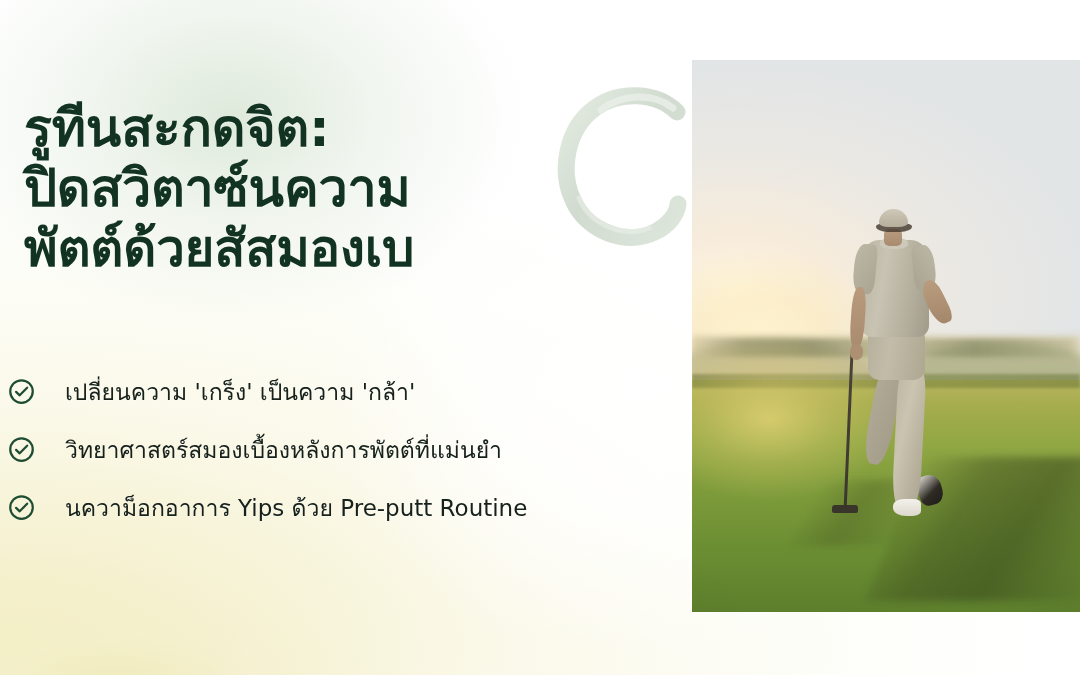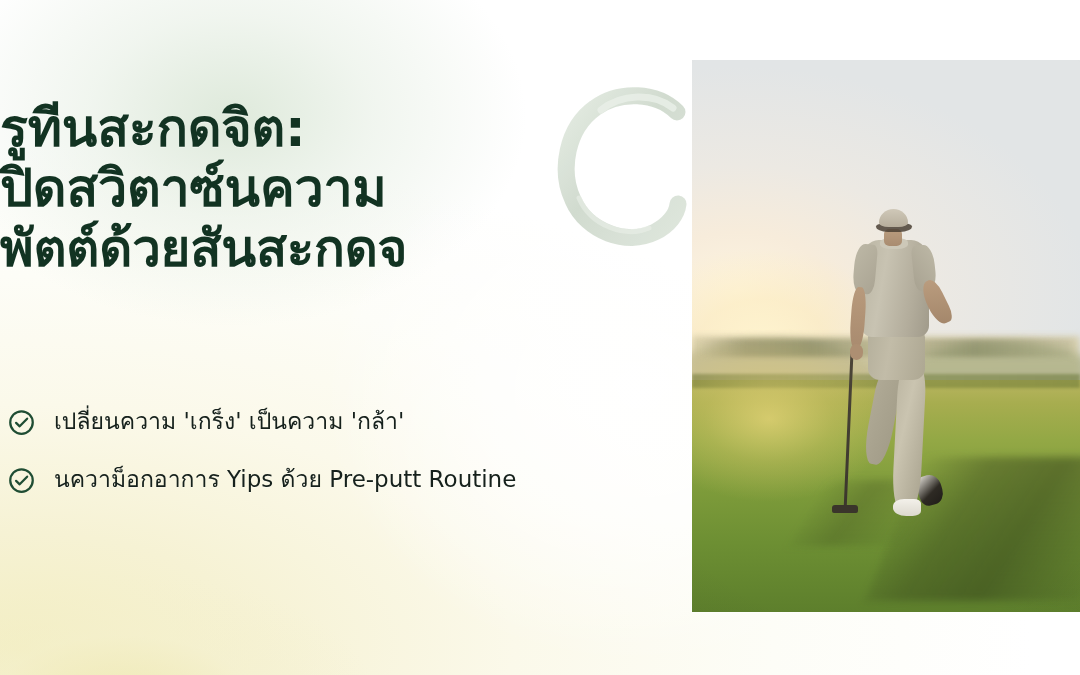--- a/index.html
+++ b/index.html
@@ -56,21 +56,21 @@
     top: 86px;
     width: 160px;
     height: 168px;
     opacity: 0.95;
     pointer-events: none;
   }
 
   
   .headline {
     position: absolute;
-    left: 0;
+    left: 24px;
     top: 98px;
     width: 660px;
     color: #123322;
     font-weight: 700;
     font-size: 52px;
     line-height: 1.16;
     letter-spacing: -0.2px;
     text-shadow: 0 1px 0 rgba(255,255,255,0.45);
   }
   .headline .hl-line { display: block; white-space: nowrap; }
@@ -78,22 +78,22 @@
 
   
   .bullets {
     position: absolute;
     left: 8px;
     top: 378px;
     width: 648px;
   }
   .bullet-row {
     display: flex;
-    align-items: flex-end;
-    gap: 19px;
+    align-items: flex-start;
+    gap: 30px;
     height: 58px;
   }
   .check-icon {
     flex: 0 0 auto;
     width: 27px;
     height: 27px;
     display: block;
   }
   .bullet-text {
     color: #16211c;
@@ -382,33 +382,40 @@
       </linearGradient>
     </defs>
     <path d="M132 26 C112 6, 74 4, 50 22 C22 42, 14 84, 28 114 C42 146, 82 160, 110 146 C124 139, 132 128, 133 118" fill="none" stroke="url(#ensoGrad)" stroke-width="17" stroke-linecap="round"></path>
     <path d="M128 22 C108 6, 76 8, 56 24" fill="none" stroke="#e8eee6" stroke-width="7" stroke-linecap="round" opacity="0.85"></path>
     <path d="M34 112 C46 140, 80 152, 104 142" fill="none" stroke="#e9efe7" stroke-width="5" stroke-linecap="round" opacity="0.6"></path>
   </svg>
 
   <div class="headline">
     <span class="hl-line hl-1">รูทีนสะกดจิต:</span>
     <span class="hl-line hl-2">ปิดสวิตาซ์นความ</span>
-    <span class="hl-line hl-3">พัตต์ด้วยสันสะกดจ</span>
+    <span class="hl-line hl-3">พัตต์ด้วยสัสมองเบ</span>
   </div>
 
   <div class="bullets">
 
     <div class="bullet-row">
       <svg class="check-icon" viewBox="0 0 24 24" aria-hidden="true">
         <circle cx="12" cy="12" r="10" fill="none" stroke="#1f4d33" stroke-width="2"></circle>
         <path d="M7.2 12.3 L10.4 15.4 L17 8.6" fill="none" stroke="#1f4d33" stroke-width="2" stroke-linecap="round" stroke-linejoin="round"></path>
       </svg>
       <span class="bullet-text">เปลี่ยนความ 'เกร็ง' เป็นความ 'กล้า'</span>
     </div>
 
+    <div class="bullet-row">
+      <svg class="check-icon" viewBox="0 0 24 24" aria-hidden="true">
+        <circle cx="12" cy="12" r="10" fill="none" stroke="#1f4d33" stroke-width="2"></circle>
+        <path d="M7.2 12.3 L10.4 15.4 L17 8.6" fill="none" stroke="#1f4d33" stroke-width="2" stroke-linecap="round" stroke-linejoin="round"></path>
+      </svg>
+      <span class="bullet-text">วิทยาศาสตร์สมองเบื้องหลังการพัตต์ที่แม่นยำ</span>
+    </div>
 
     <div class="bullet-row">
       <svg class="check-icon" viewBox="0 0 24 24" aria-hidden="true">
         <circle cx="12" cy="12" r="10" fill="none" stroke="#1f4d33" stroke-width="2"></circle>
         <path d="M7.2 12.3 L10.4 15.4 L17 8.6" fill="none" stroke="#1f4d33" stroke-width="2" stroke-linecap="round" stroke-linejoin="round"></path>
       </svg>
       <span class="bullet-text">นความ็อกอาการ Yips ด้วย Pre-putt Routine</span>
     </div>
 
   </div>

